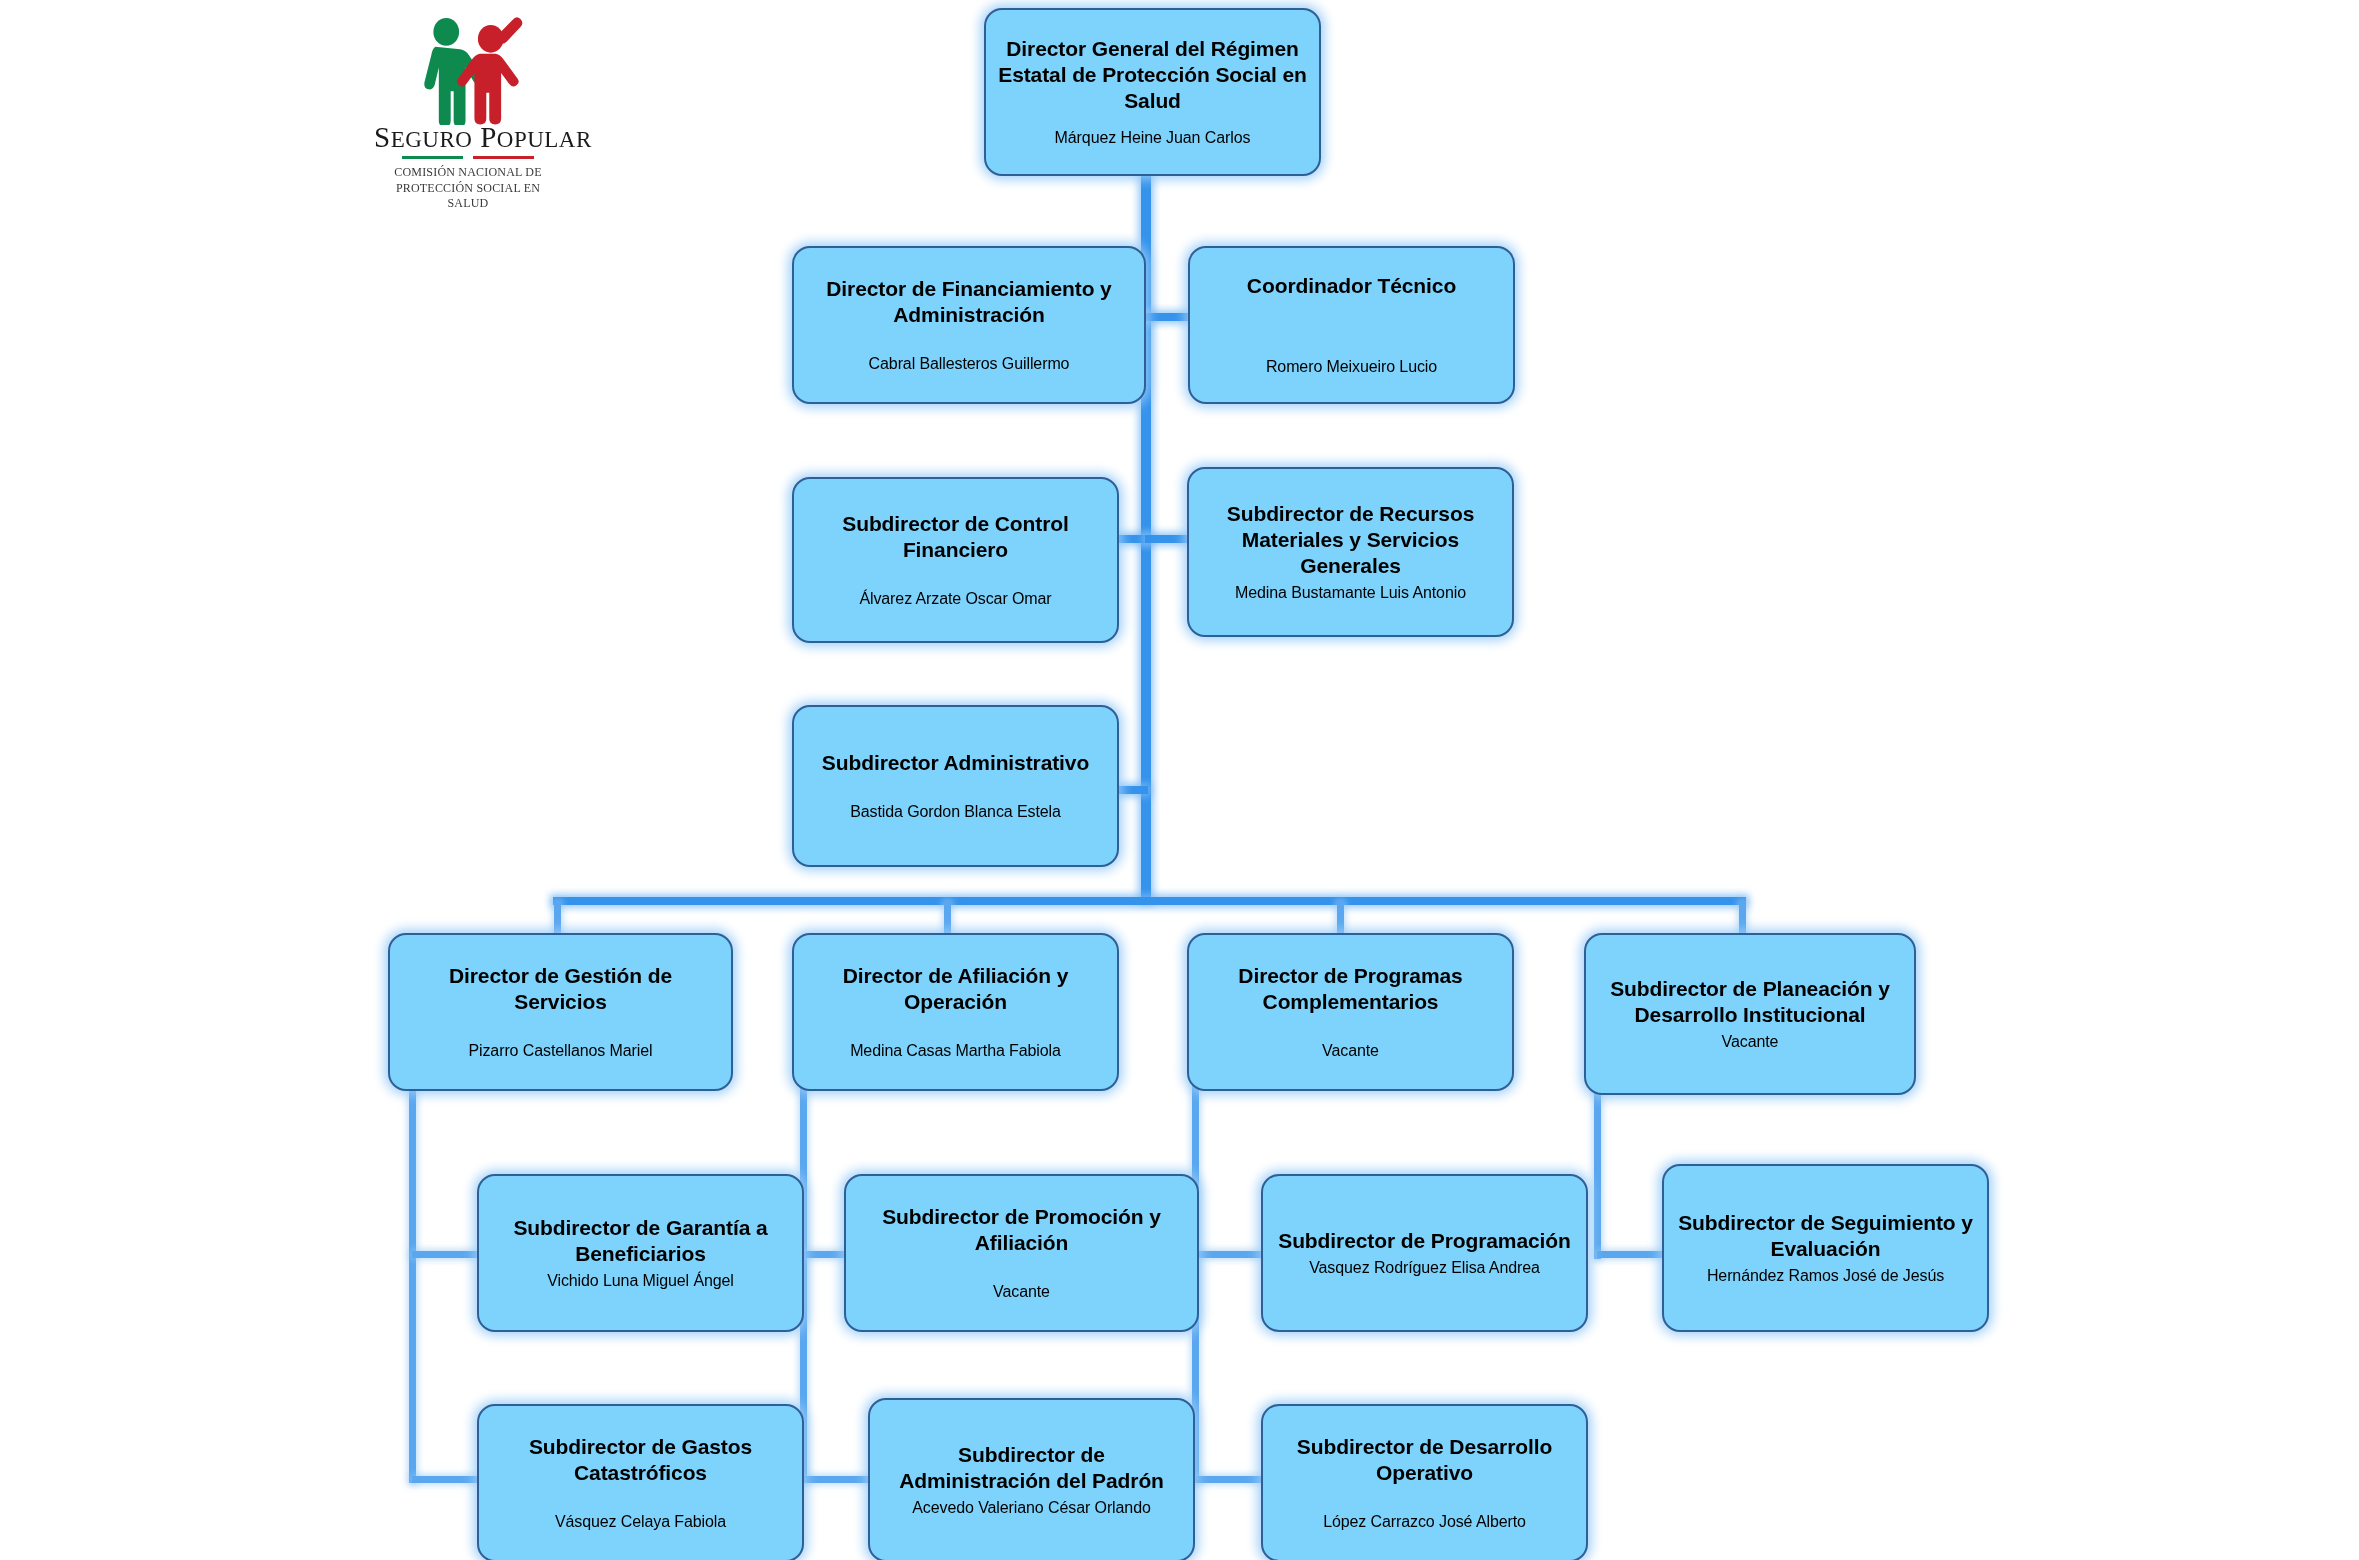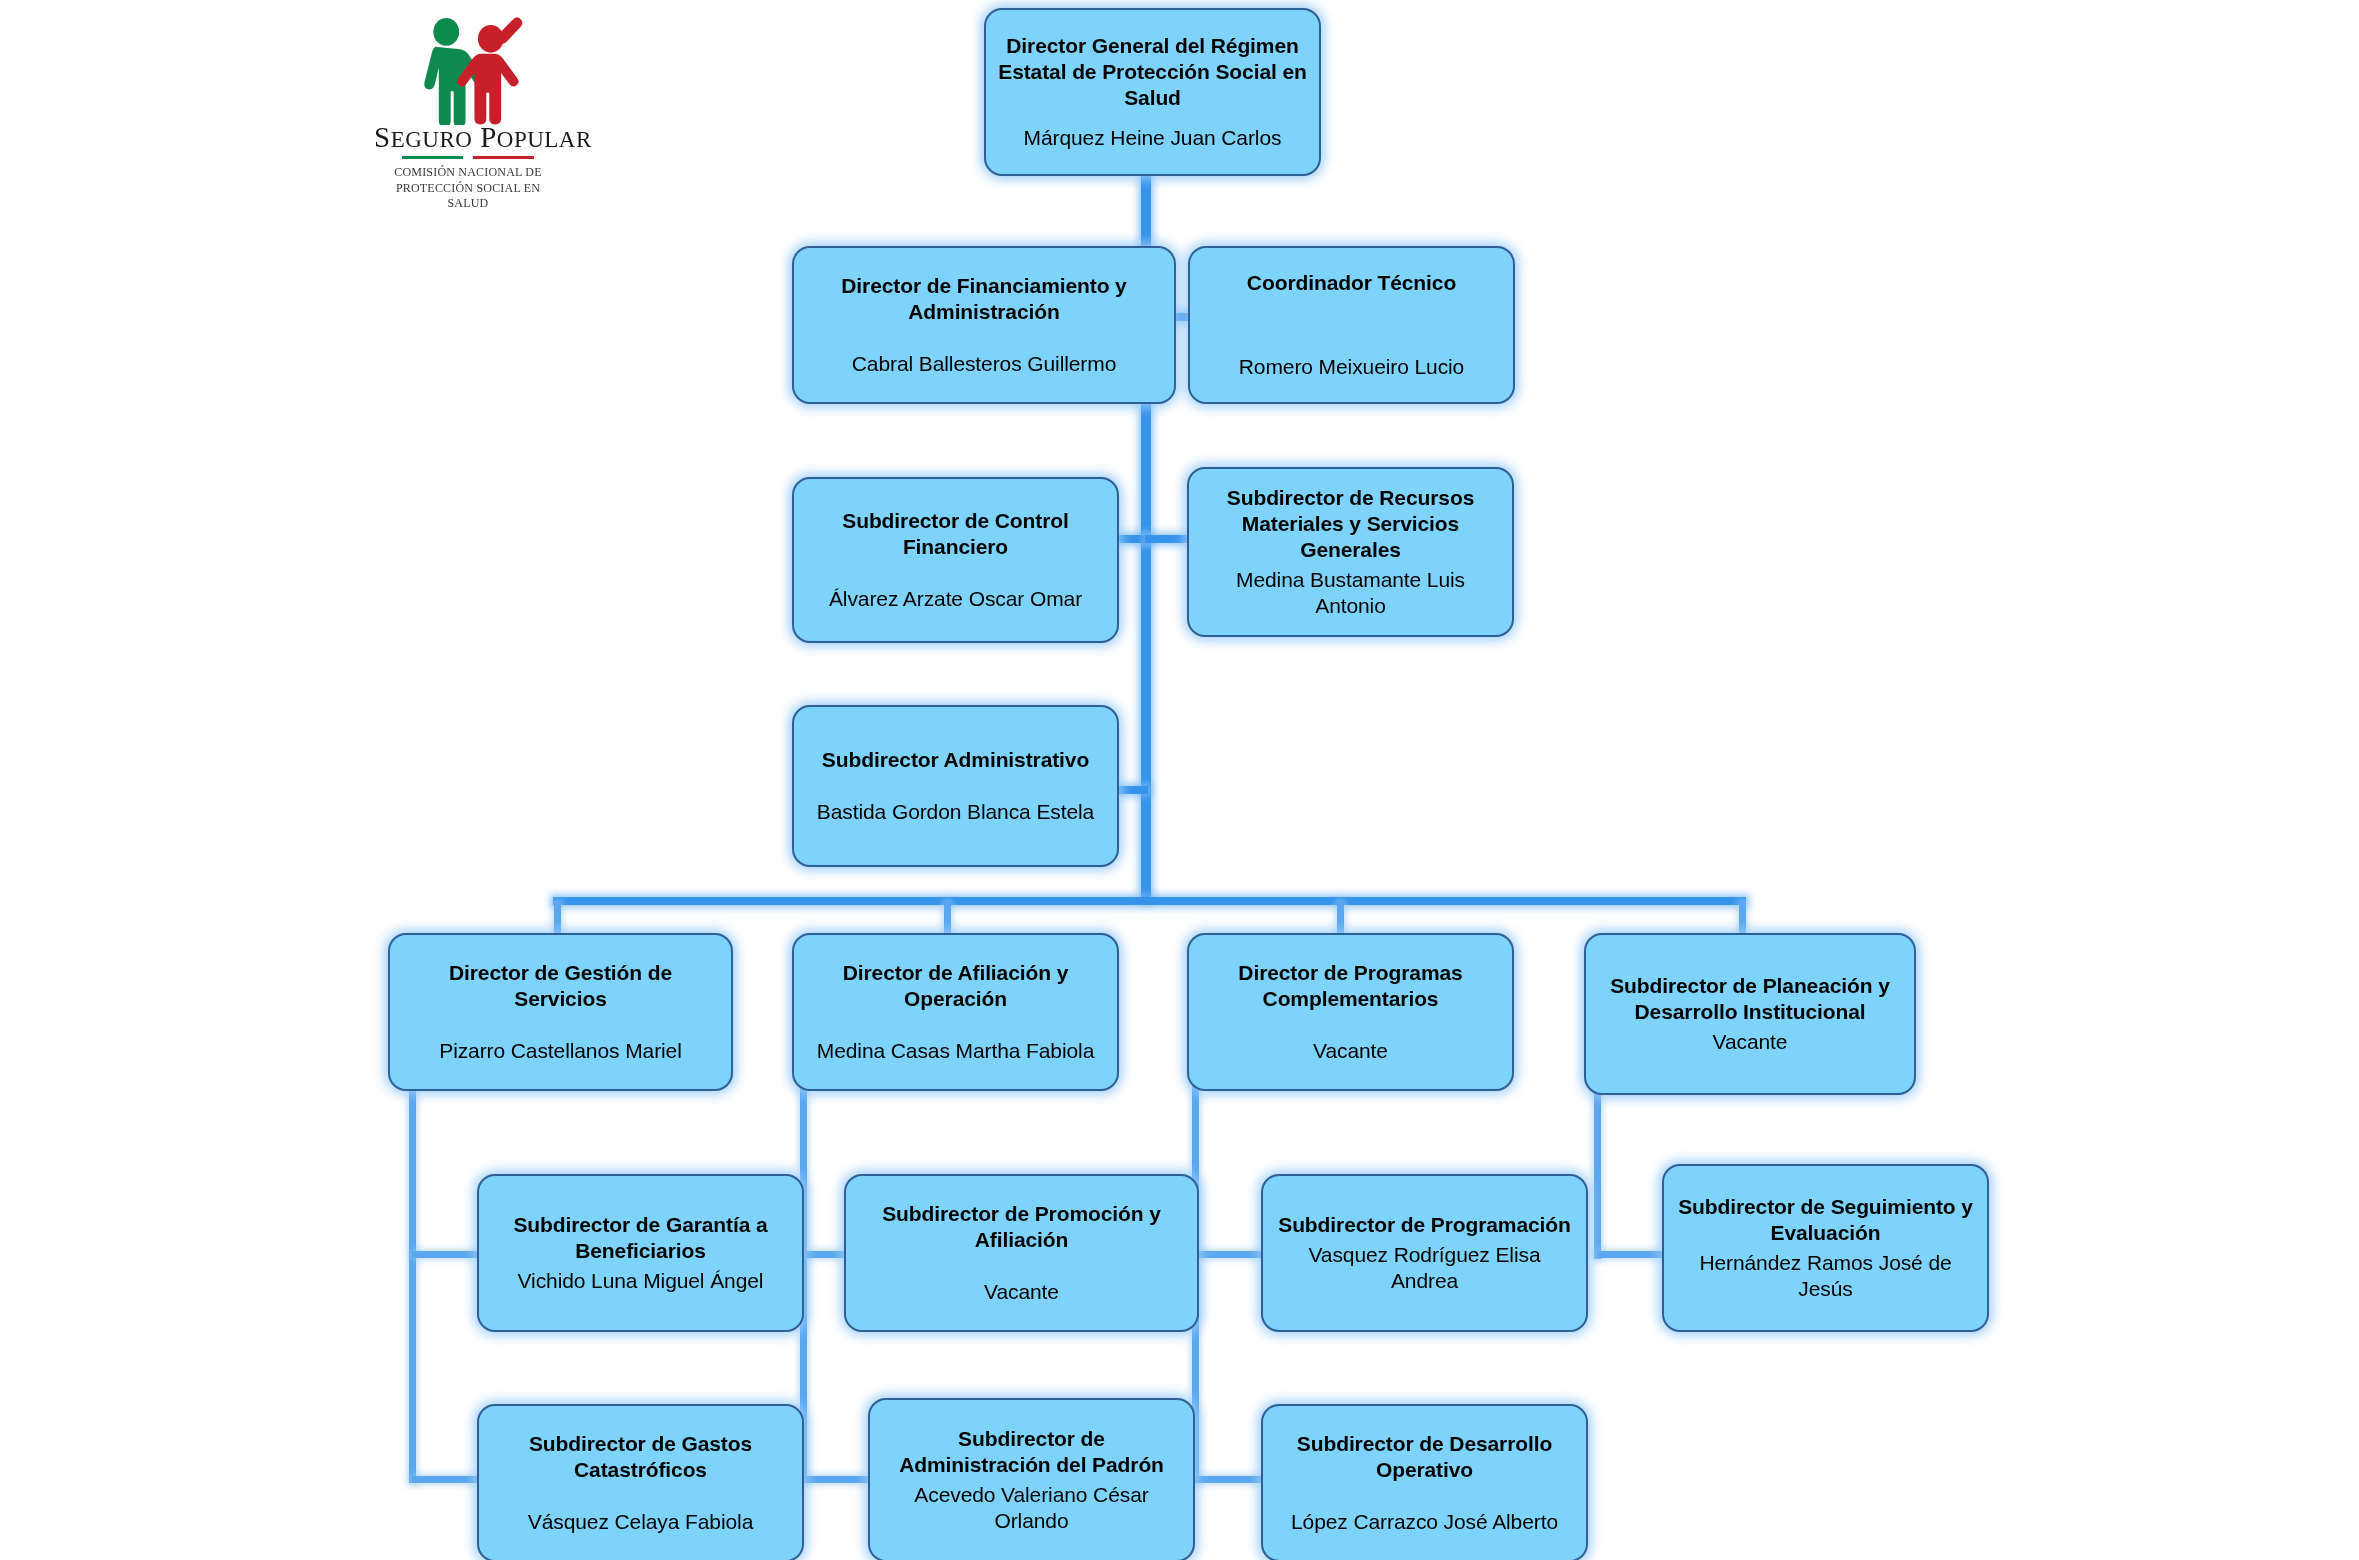--- a/index.html
+++ b/index.html
@@ -52,21 +52,21 @@
     color: #000000;
   }
   .node .title {
     font-weight: bold;
     font-size: 21px;
     line-height: 1.24;
     letter-spacing: -0.1px;
   }
   .node .person {
     font-weight: normal;
-    font-size: 21px;
+    font-size: 16px;
     line-height: 1.24;
     margin-top: 14px;
     letter-spacing: -0.1px;
   }
   .node.tight .person { margin-top: 4px; }
   .node.roomy .person { margin-top: 26px; }
 
   
   #logo {
     position: absolute;
@@ -179,21 +179,21 @@
   <div class="conn thin" style="left:1195px; top:1476px; width:67px; height:7px;"></div>
 
   <div class="conn thin" style="left:1594px; top:1081px; width:7px; height:178px;"></div>
   <div class="conn thin" style="left:1597px; top:1251px; width:67px; height:7px;"></div>
 
   <div class="node" style="left:984px; top:8px; width:337px; height:168px;">
     <div class="title">Director General del Régimen Estatal de Protección Social en Salud</div>
     <div class="person">Márquez Heine Juan Carlos</div>
   </div>
 
-  <div class="node roomy" style="left:792px; top:246px; width:384px; height:158px;justify-content:center;">
+  <div class="node roomy" style="left:792px; top:246px; width:354px; height:158px;justify-content:center;">
     <div class="title">Director de Financiamiento y Administración</div>
     <div class="person">Cabral Ballesteros Guillermo</div>
   </div>
 
   <div class="node roomy" style="left:1188px; top:246px; width:327px; height:158px;gap:32px;">
     <div class="title">Coordinador Técnico</div>
     <div class="person">Romero Meixueiro Lucio</div>
   </div>
 
   <div class="node roomy" style="left:792px; top:477px; width:327px; height:166px;">

